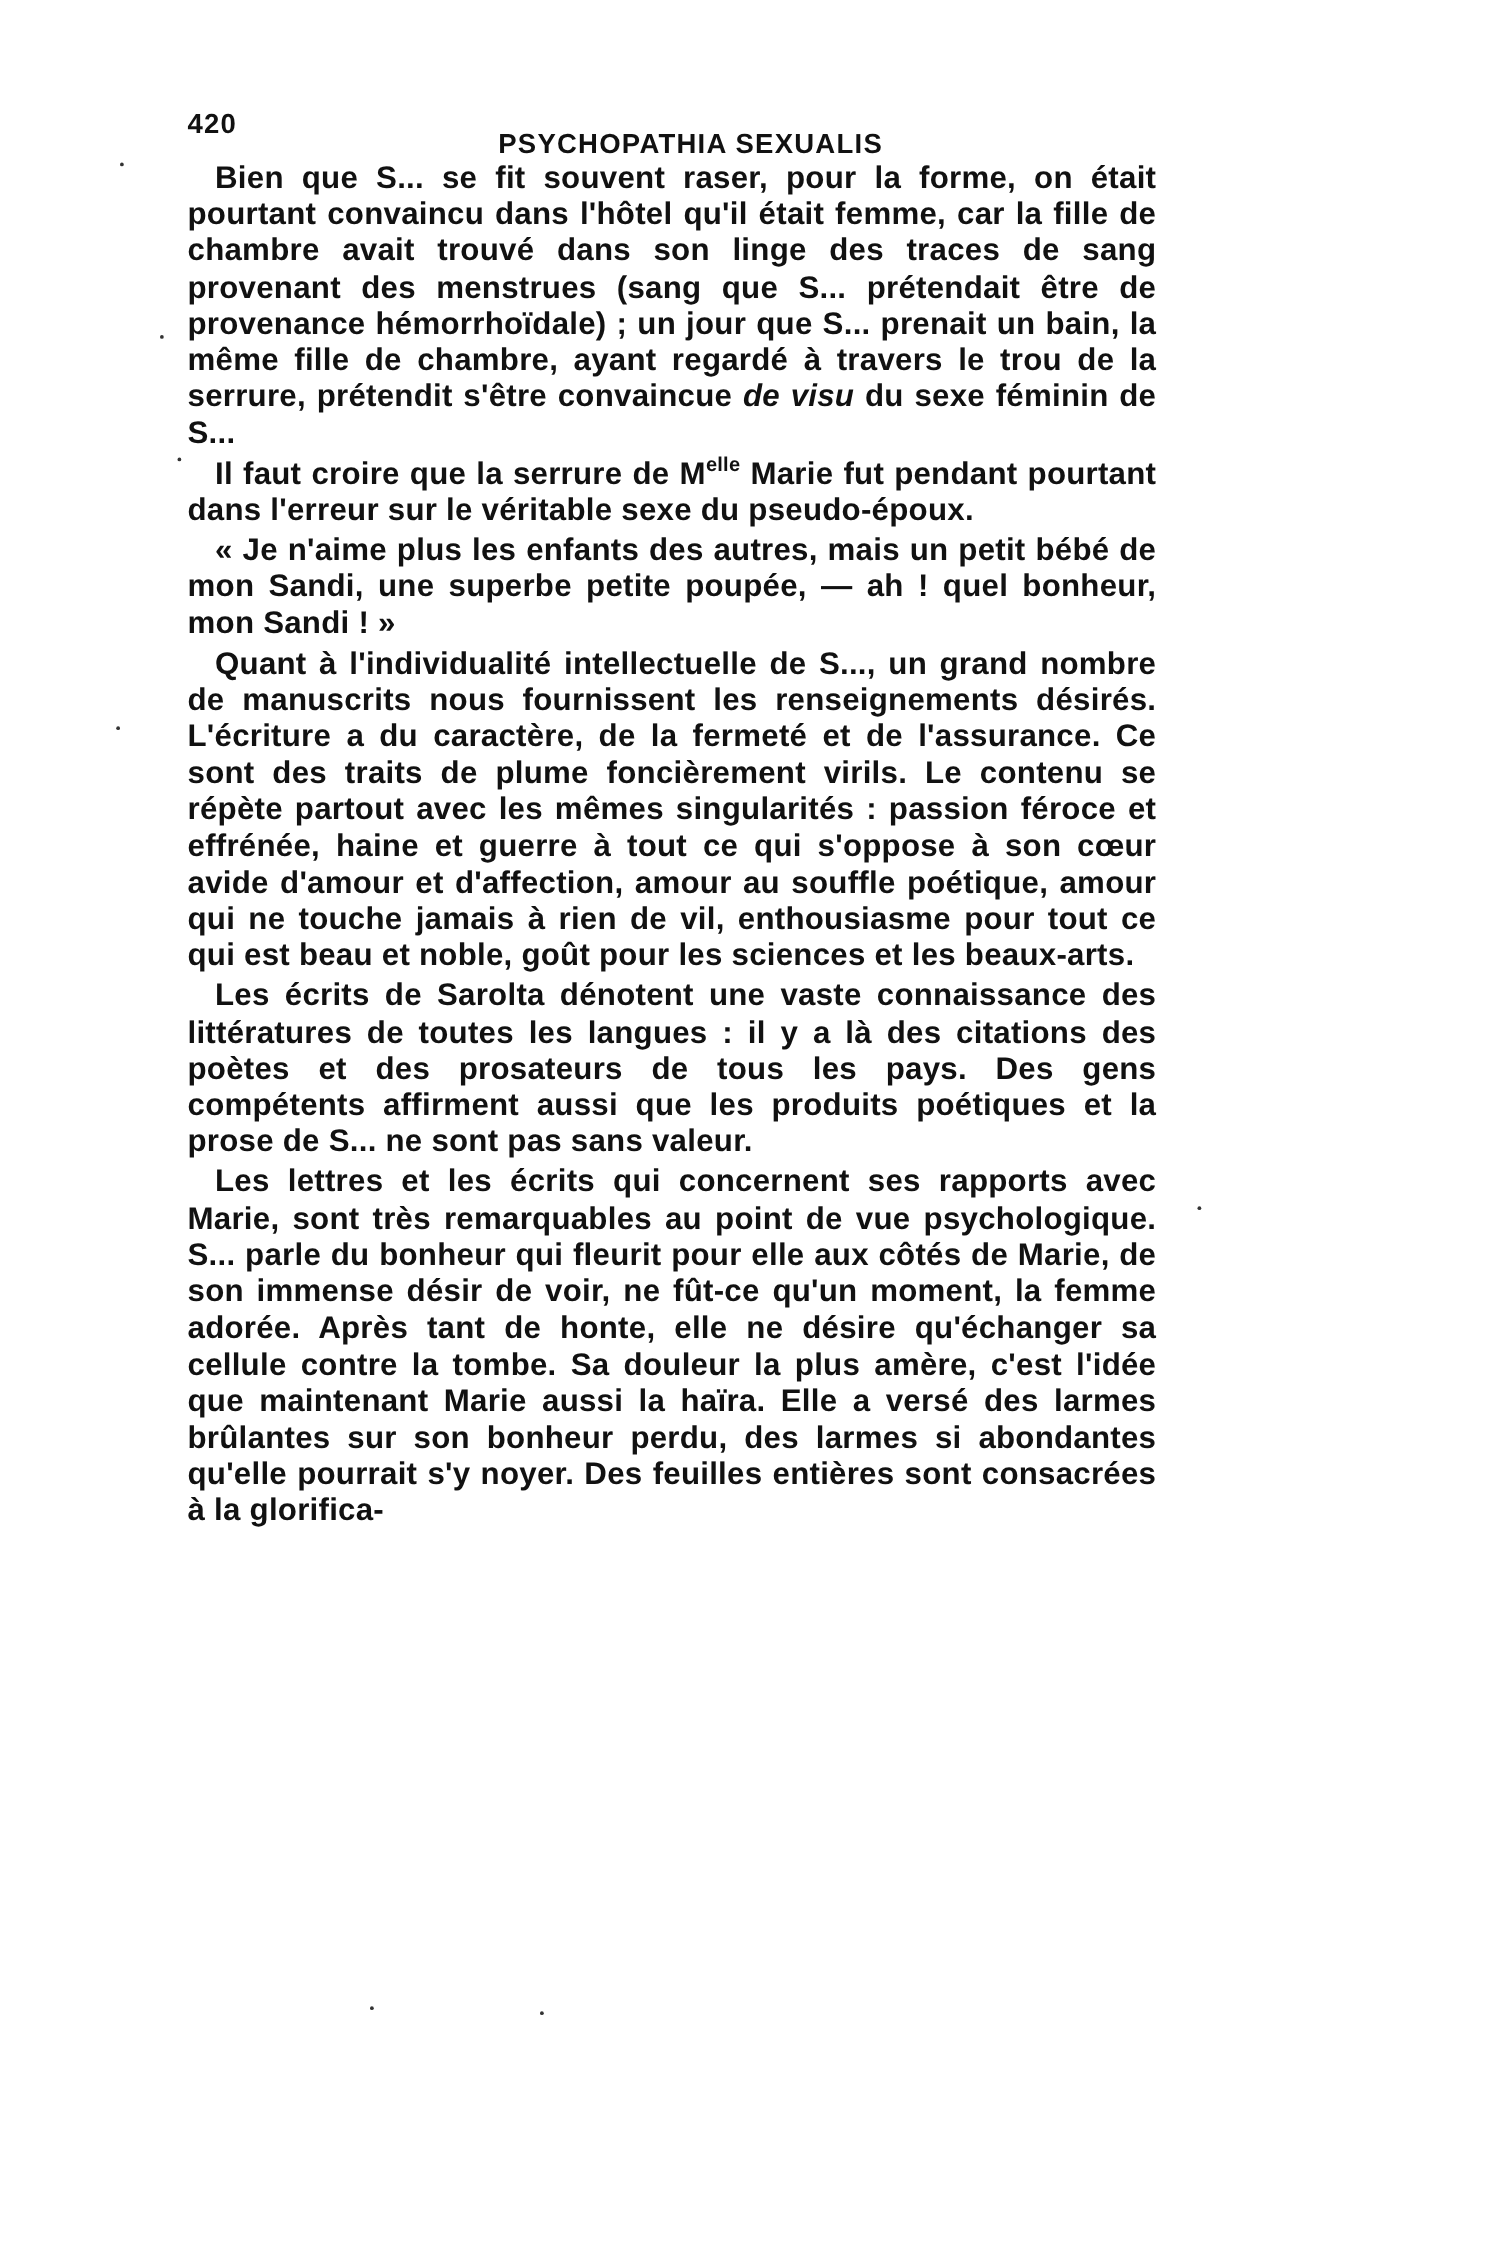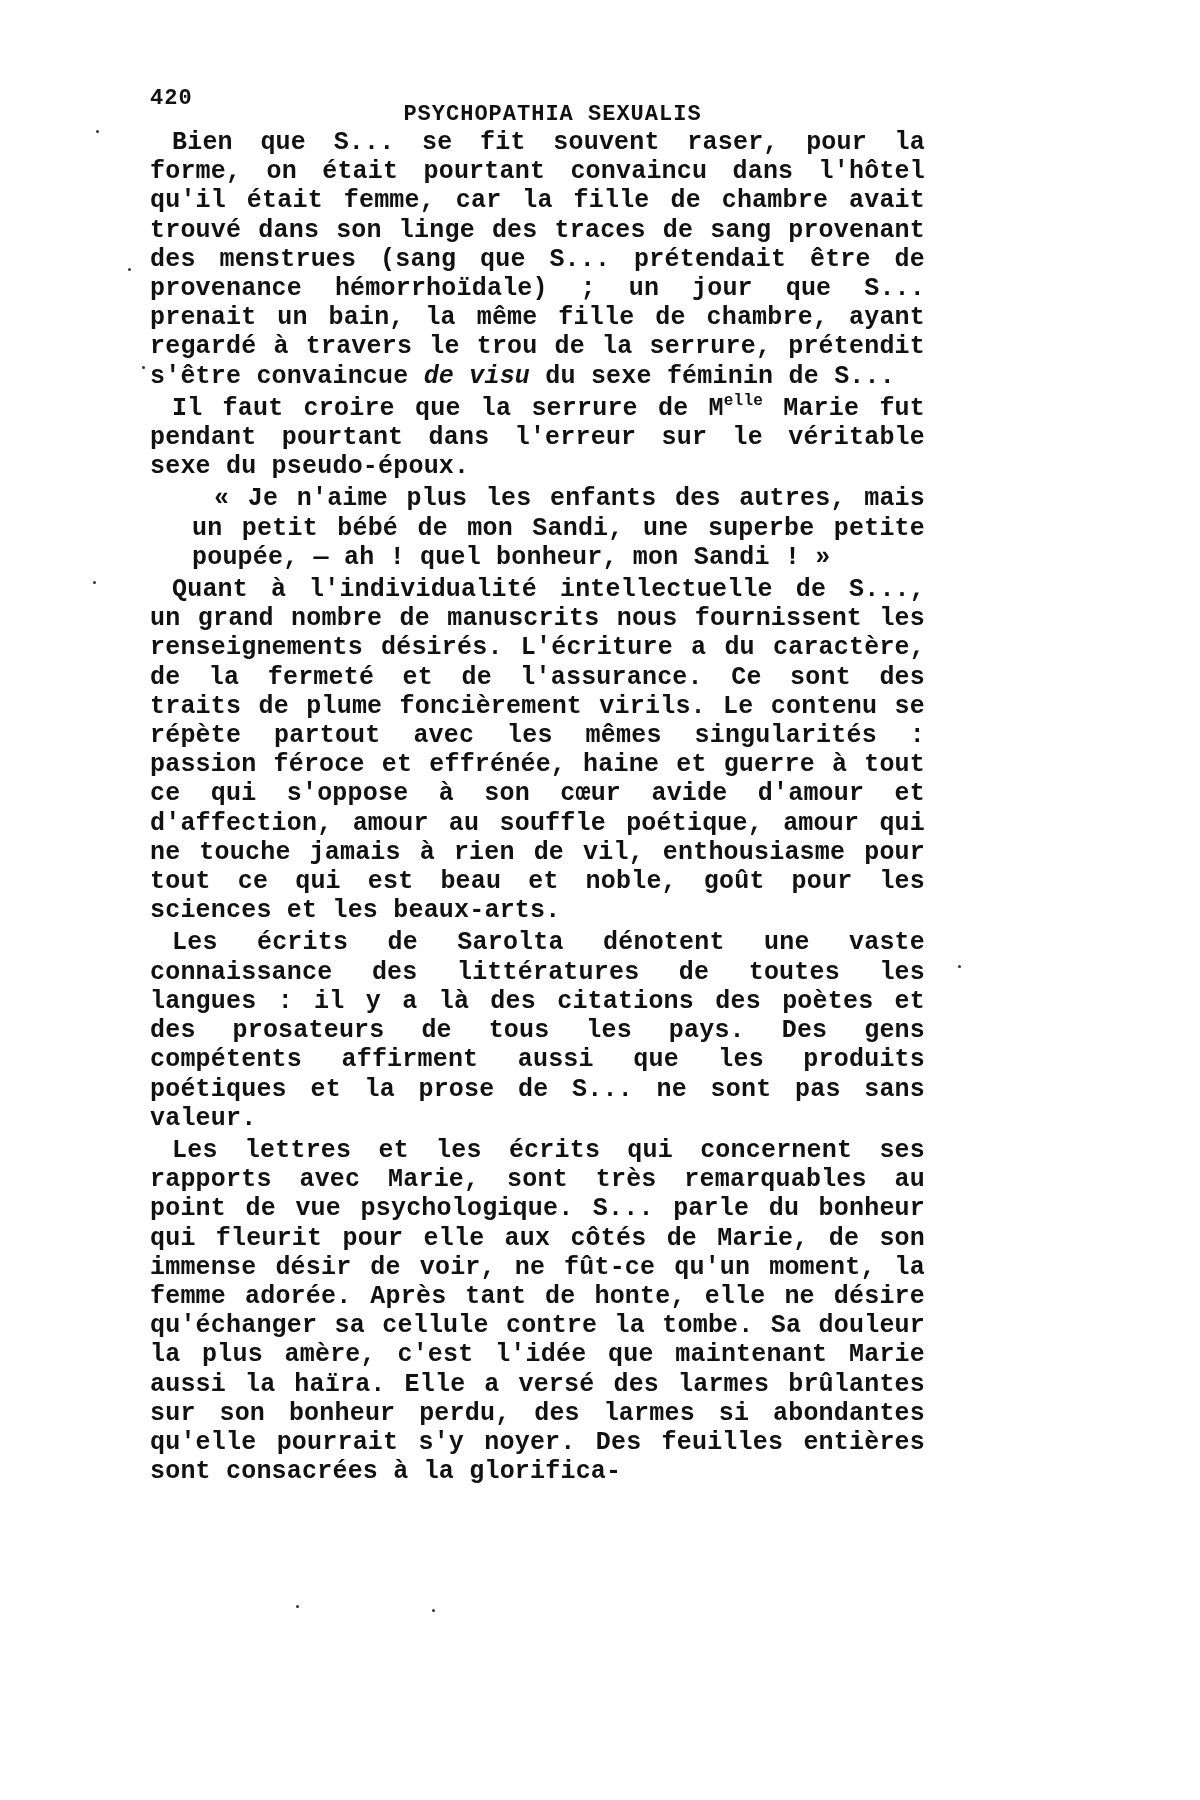--- a/index.html
+++ b/index.html
@@ -1,35 +1,35 @@
 <!DOCTYPE html>
 <html><head>
 <meta charset="utf-8">
 <style>
   html, body { margin: 0; padding: 0; background: #ffffff; }
   body { width: 1200px; height: 1800px; position: relative; overflow: hidden; }
   .page {
     position: absolute; left: 0; top: 0; width: 1124px; height: 1800px; background: #fff;
     color: #111;
-    font-family: Liberation Mono, monospace;
+    font-family: Liberation Sans, sans-serif;
   }
   .header {
     position: absolute; left: 150px; top: 86px; width: 775px; height: 30px;
     font-weight: bold; font-size: 22px; letter-spacing: 1px;
   }
   .page-number { position: absolute; left: 0; top: 0; }
   .running-title { position: absolute; left: 0; right: 0; top: 16px; text-align: center; padding-left: 30px; }
   .body-text {
     position: absolute; left: 150px; top: 128px; width: 775px;
     font-size: 25px; font-weight: bold; line-height: 29.2px;
     text-align: justify; letter-spacing: 0.2px;
   }
   .body-text p { margin: 0 0 3px 0; text-indent: 22px; }
   .body-text p.cont { text-indent: 0; }
-  .body-text p.quote { text-indent: 22px; margin-left: 42px; }
+  .body-text p.quote { text-indent: 22px; }
   sup { font-size: 16px; vertical-align: 10px; line-height: 0; }
   .speck { position: absolute; width: 3px; height: 3px; background: #333; border-radius: 50%; }
 </style>
 </head>
 <body>
 
 <div class="page">
   <div class="header">
     <span class="page-number">420</span>
     <span class="running-title">PSYCHOPATHIA SEXUALIS</span>

